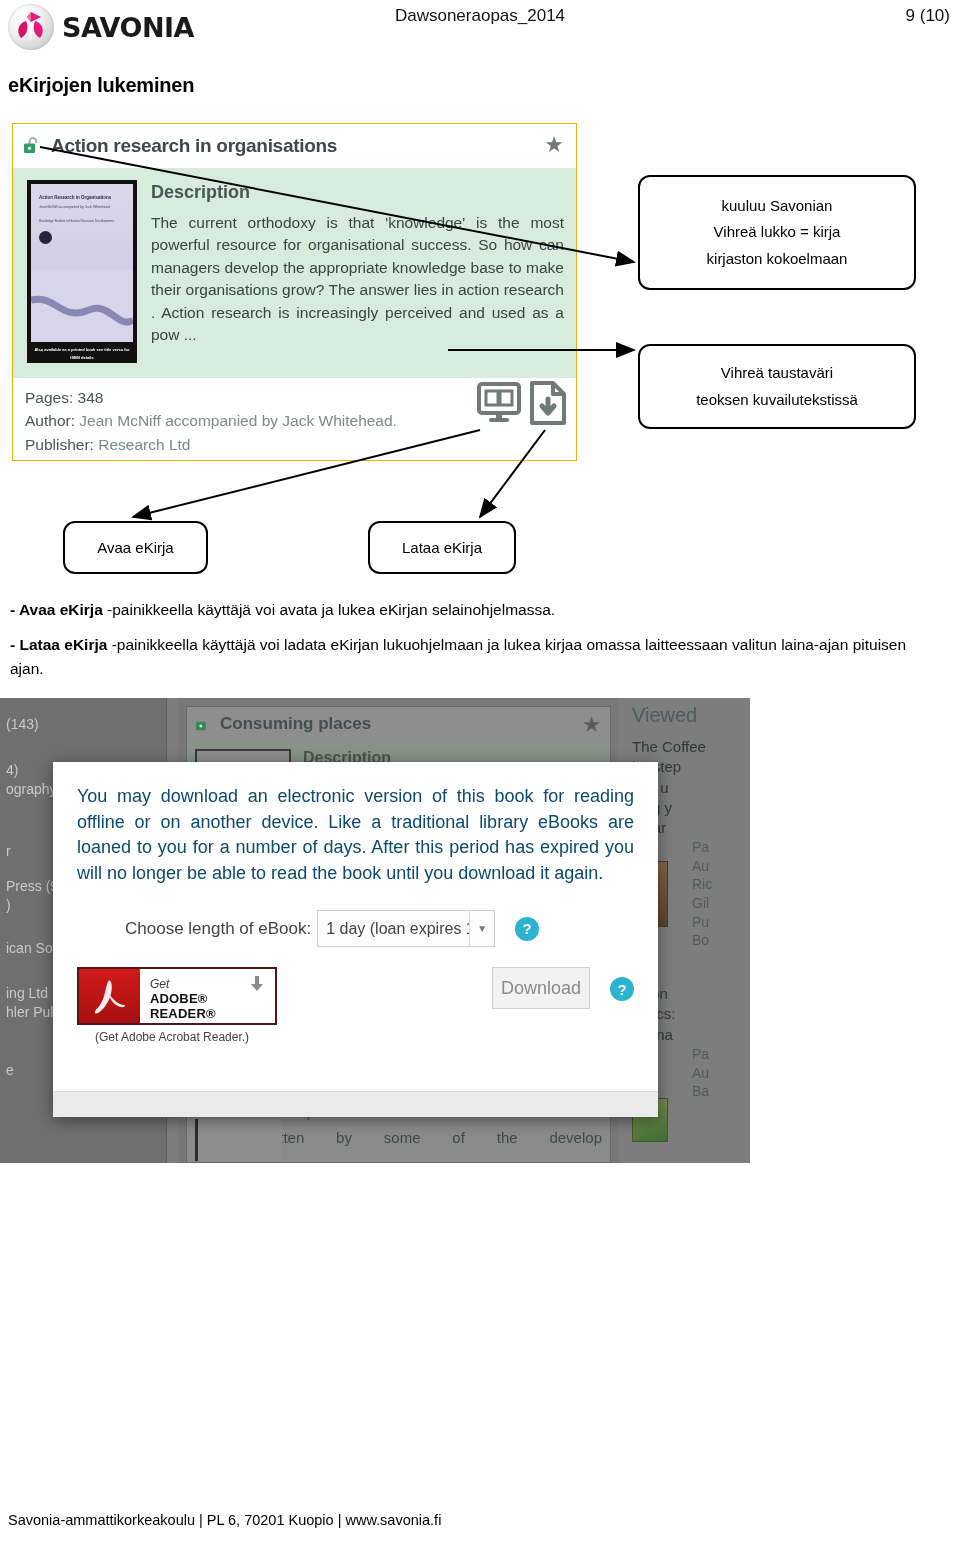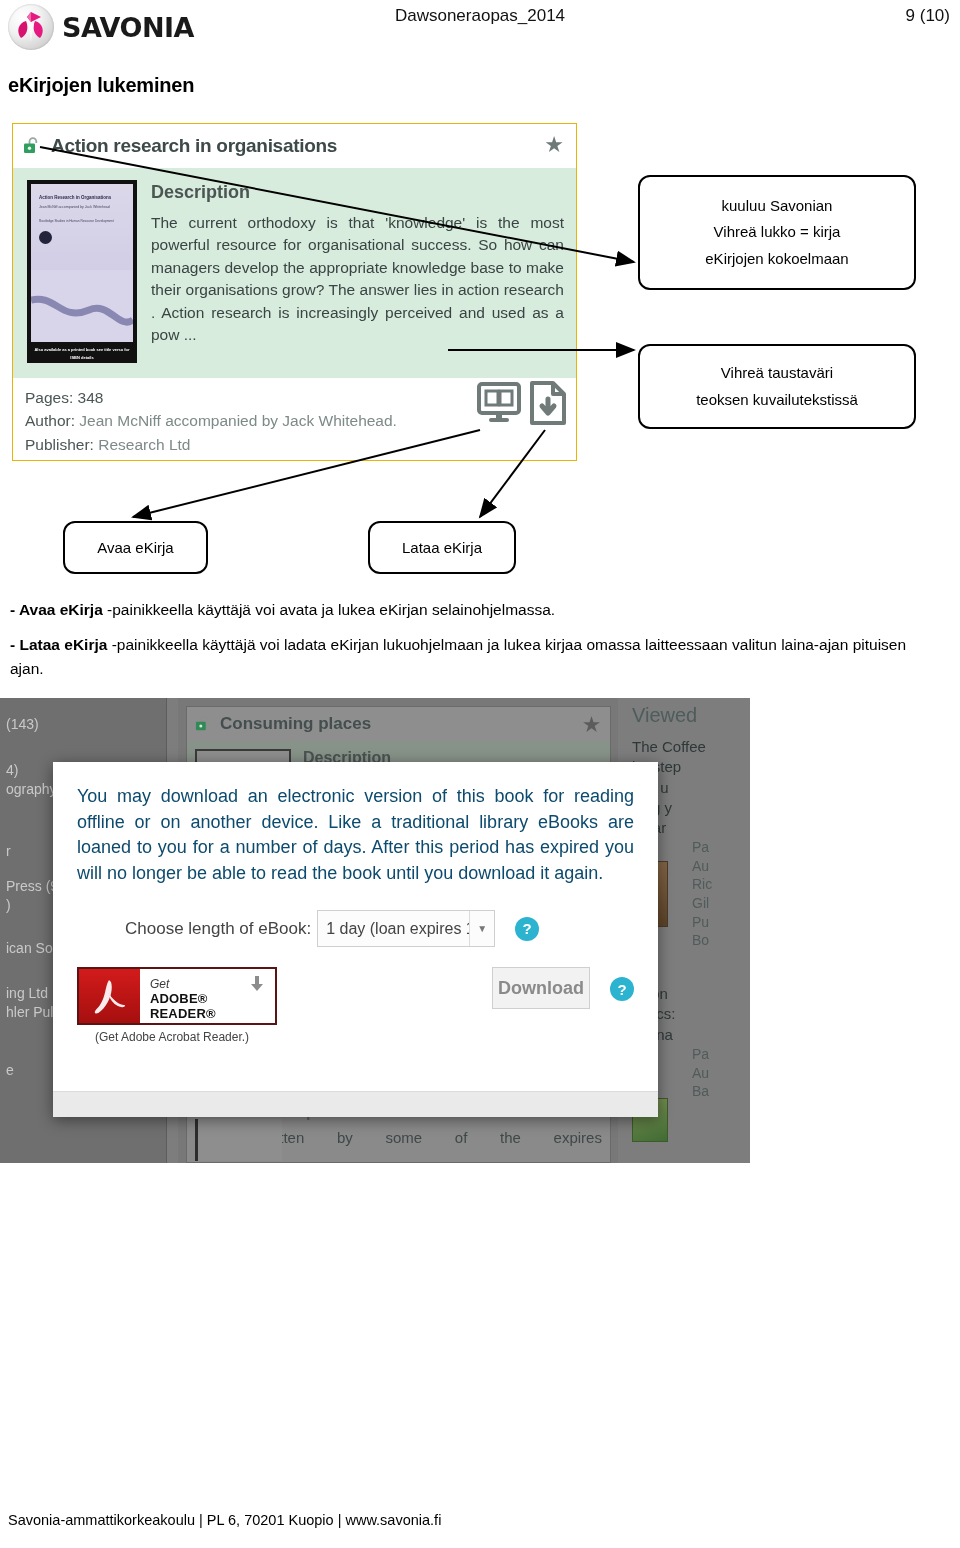--- a/index.html
+++ b/index.html
@@ -503,21 +503,20 @@
   .adobe-caption { font-size: 12px; color: #444; margin-top: 5px; padding-left: 18px; }
   .dl-btn {
     margin-left: auto;
     width: 98px; height: 42px;
     border: 1px solid #cfcfcf;
     background: #f2f2f2;
     color: #8a8a8a;
     font-size: 18px;
     display: flex; align-items: center; justify-content: center;
     box-sizing: border-box;
-    font-weight: bold;
   }
   .modal-foot {
     position: absolute;
     left: 0; bottom: 0;
     width: 100%; height: 26px;
     background: #eaeaea;
     border-top: 1px solid #dcdcdc;
     box-sizing: border-box;
   }
 
@@ -608,21 +607,21 @@
           <path d="M20 19 V30 M14 26 L20 33 L26 26" fill="none" stroke="#6f7a79" stroke-width="5" stroke-linecap="round" stroke-linejoin="round"></path>
         </svg>
       </div>
     </div>
   </div>
 </div>
 
 <div class="callout" id="callout-lock">
   <div>kuuluu Savonian</div>
   <div>Vihreä lukko =  kirja</div>
-  <div>eKirjojen kokoelmaan</div>
+  <div>kirjaston kokoelmaan</div>
 </div>
 
 <div class="callout" id="callout-bg">
   <div>Vihreä taustaväri</div>
   <div>teoksen kuvailutekstissä</div>
 </div>
 
 <div class="btn-callout" id="btn-avaa">
   <span>Avaa eKirja</span>
 </div>
@@ -691,21 +690,21 @@
 
   <div class="s2-card2">
     <div class="blk"></div>
     <div class="dh" style="padding-left:62px;">Description</div>
     <div class="dt">
       <span>Written</span>
       <span>by</span>
       <span>some</span>
       <span>of</span>
       <span>the</span>
-      <span>expires</span>
+      <span>develop</span>
     </div>
   </div>
 
   <div class="s2-right">
     <div class="s2-right-head">Viewed</div>
     <div style="height:10px"></div>
     <div class="s2-right-line">The Coffee</div>
     <div class="s2-right-line">by-step</div>
     <div class="s2-right-line">ting u</div>
     <div class="s2-right-line">ging y</div>

